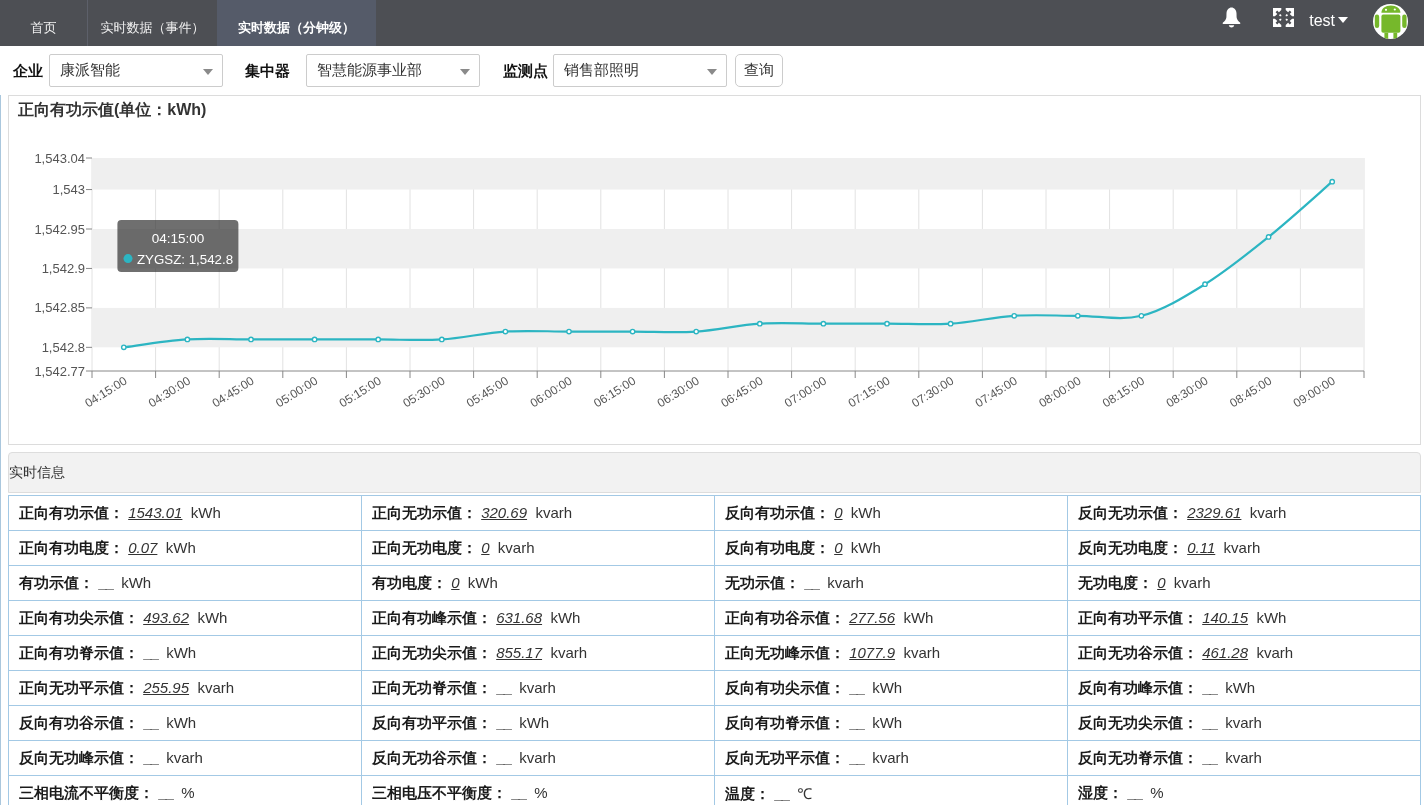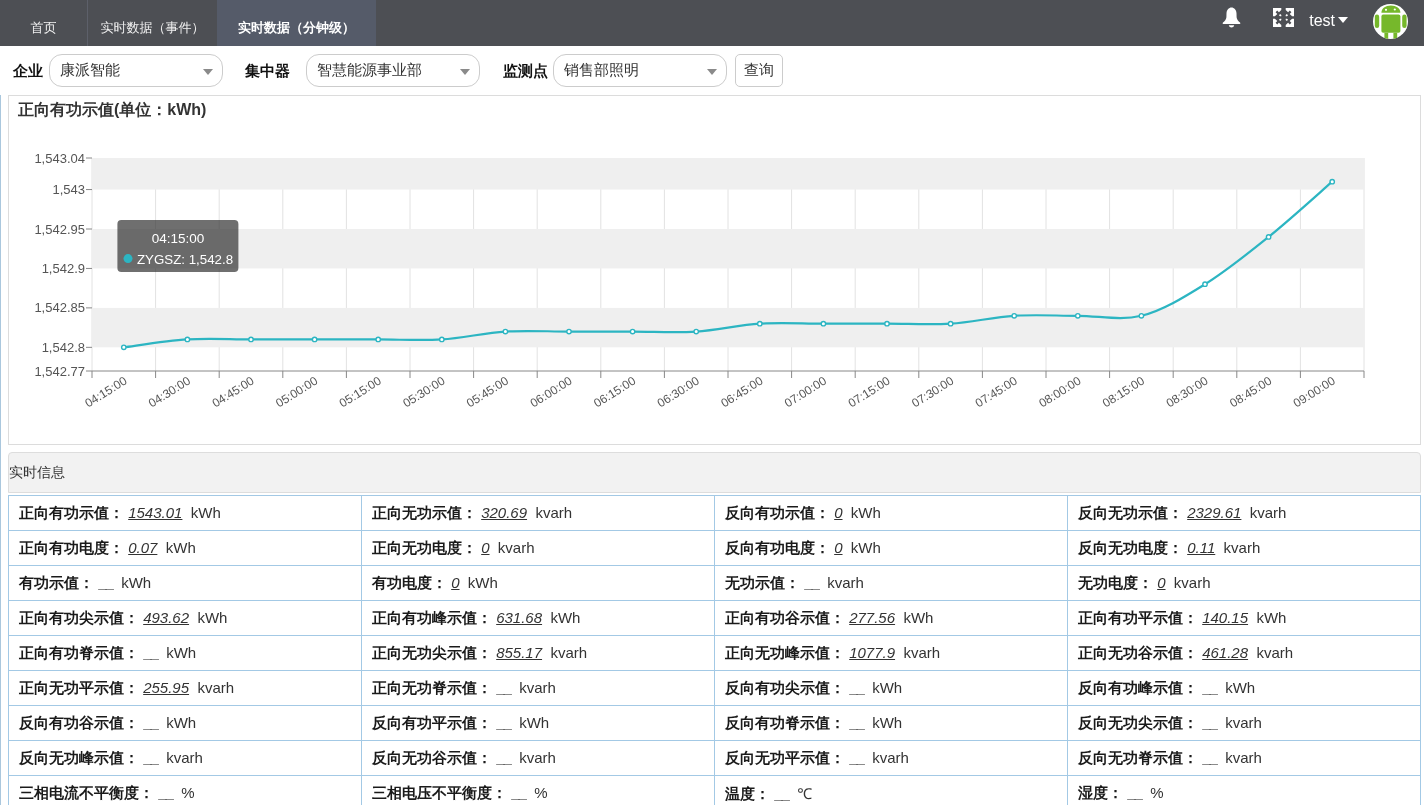--- a/index.html
+++ b/index.html
@@ -6,21 +6,21 @@
 .nav{position:absolute;left:0;top:0;width:1424px;height:46px;background:#4d4f54}
 .tabs{display:flex;height:46px}
 .tab{height:46px;display:flex;align-items:center;justify-content:center;color:#f2f2f2;font-size:13px}
 .tab span{transform:translateY(5px);display:block}
 .t1{width:88px;border-right:1px solid #5d606a}
 .t2{width:129px}
 .t3{width:159px;background:#555b69;color:#fff;font-weight:bold}
 .navr{position:absolute;right:0;top:0;height:46px;display:flex;align-items:center;color:#fff}
 .filters{position:absolute;left:0;top:46px;width:1424px;height:49px;background:#fff;display:flex;align-items:center}
 .flab{font-weight:bold;font-size:15px;color:#111;transform:translateY(1px)}
-.sel{height:33px;width:174px;border:1px solid #ccc;border-radius:13px;background:#fff;position:relative;display:flex;align-items:center;padding-left:10px;font-size:15px;color:#333}
+.sel{height:33px;width:174px;border:1px solid #ccc;border-radius:2px;background:#fff;position:relative;display:flex;align-items:center;padding-left:10px;font-size:15px;color:#333}
 .sel:after{content:"";position:absolute;right:9px;top:14px;border:5px solid transparent;border-top:6px solid #8a8a8a;border-bottom:0}
 .btn{height:33px;width:48px;border:1px solid #ccc;border-radius:5px;background:#fff;font-size:15px;color:#333;display:flex;align-items:center;justify-content:center}
 .panel{position:absolute;left:8px;top:95px;width:1413px;height:350px;background:#fff;border:1px solid #dcdcdc;border-radius:0}
 .ptitle{position:absolute;left:9px;top:4px;font-size:16px;font-weight:bold;color:#333}
 .ihead{position:absolute;left:8px;top:452px;width:1413px;height:41px;background:#f2f2f2;border:1px solid #ddd;border-radius:4px 4px 0 0;display:flex;align-items:center;font-size:14px;color:#333}
 table{position:absolute;left:8px;top:495px;width:1413px;border-collapse:collapse;table-layout:fixed}
 td{border:1px solid #a3c9e5;height:35px;padding-left:10px;font-size:15px;color:#333;white-space:nowrap;overflow:hidden}
 td b{color:#1a1a1a}
 .v{text-decoration:underline;color:#333}
 .e{font-weight:bold;letter-spacing:-1px}

